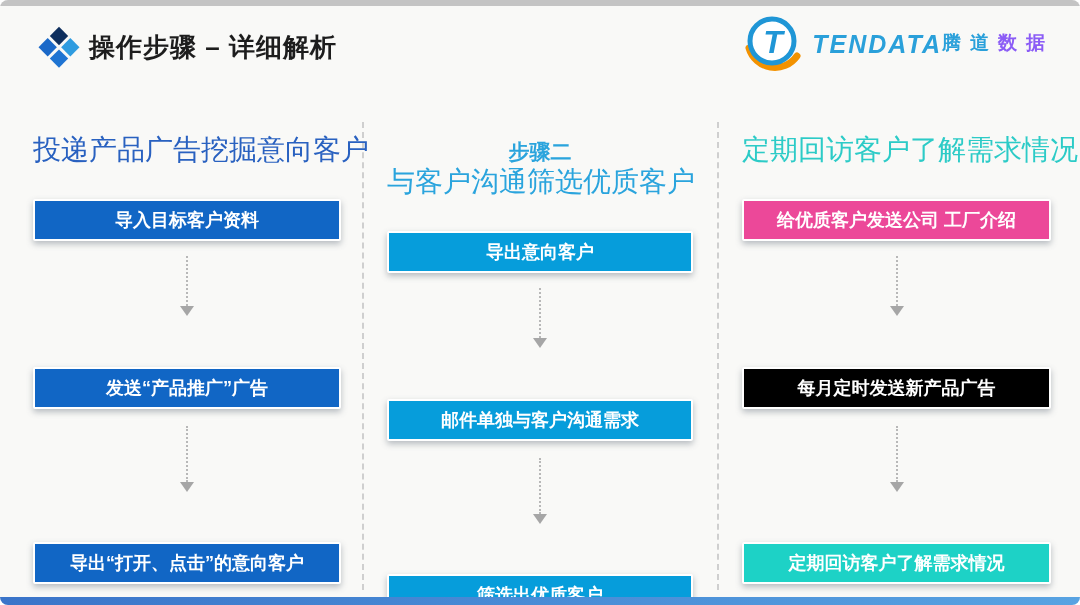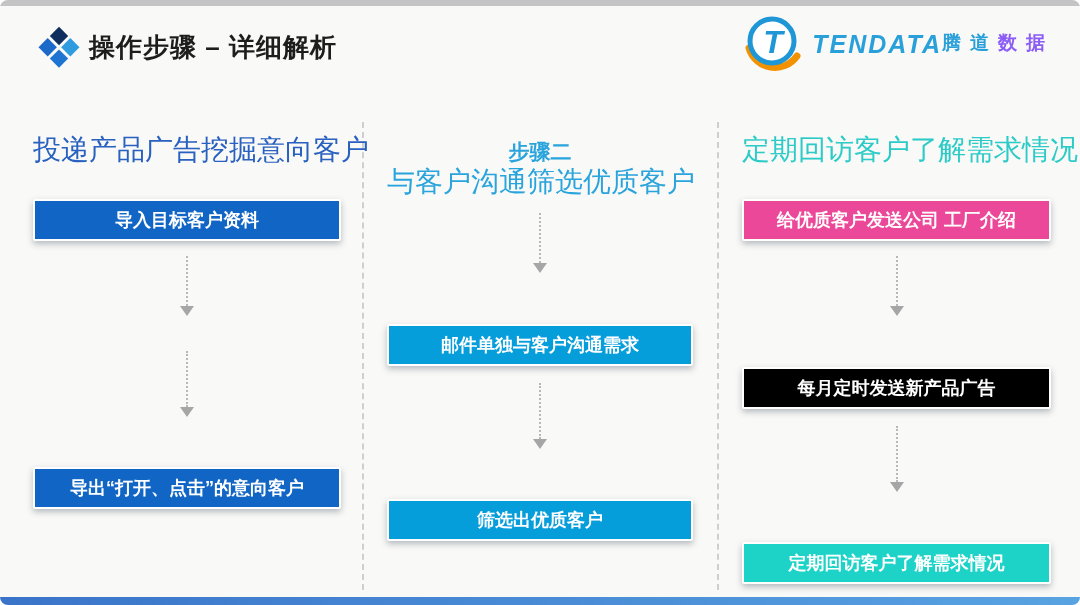--- a/index.html
+++ b/index.html
@@ -90,30 +90,32 @@
   <div class="sep sep1"></div>
   <div class="sep sep2"></div>
 
   <section class="col col1">
     <p class="sub" style="color: rgb(41, 97, 192);">投递产品广告挖掘意向客户</p>
     <div class="box" style="background: rgb(17, 102, 197);">导入目标客户资料</div>
     <div class="arrow a1">
         <i class="line"></i>
         <i class="head"></i>
       </div>
+    <div class="box" style="background: rgb(17, 102, 197);">发送“产品推广”广告</div>
     <div class="arrow a2">
         <i class="line"></i>
         <i class="head"></i>
       </div>
     <div class="box" style="background: rgb(17, 102, 197);">导出“打开、点击”的意向客户</div>
   </section>
 
   <section class="col col2">
     <h2 style="color: rgb(42, 164, 221);">步骤二</h2>
     <p class="sub" style="color: rgb(42, 164, 221);">与客户沟通筛选优质客户</p>
+    <div class="box" style="background: rgb(6, 157, 219);">导出意向客户</div>
     <div class="arrow a1">
         <i class="line"></i>
         <i class="head"></i>
       </div>
     <div class="box" style="background: rgb(6, 157, 219); text-align: right;">邮件单独与客户沟通需求</div>
     <div class="arrow a2">
         <i class="line"></i>
         <i class="head"></i>
       </div>
     <div class="box" style="background: rgb(6, 157, 219);">筛选出优质客户</div>

